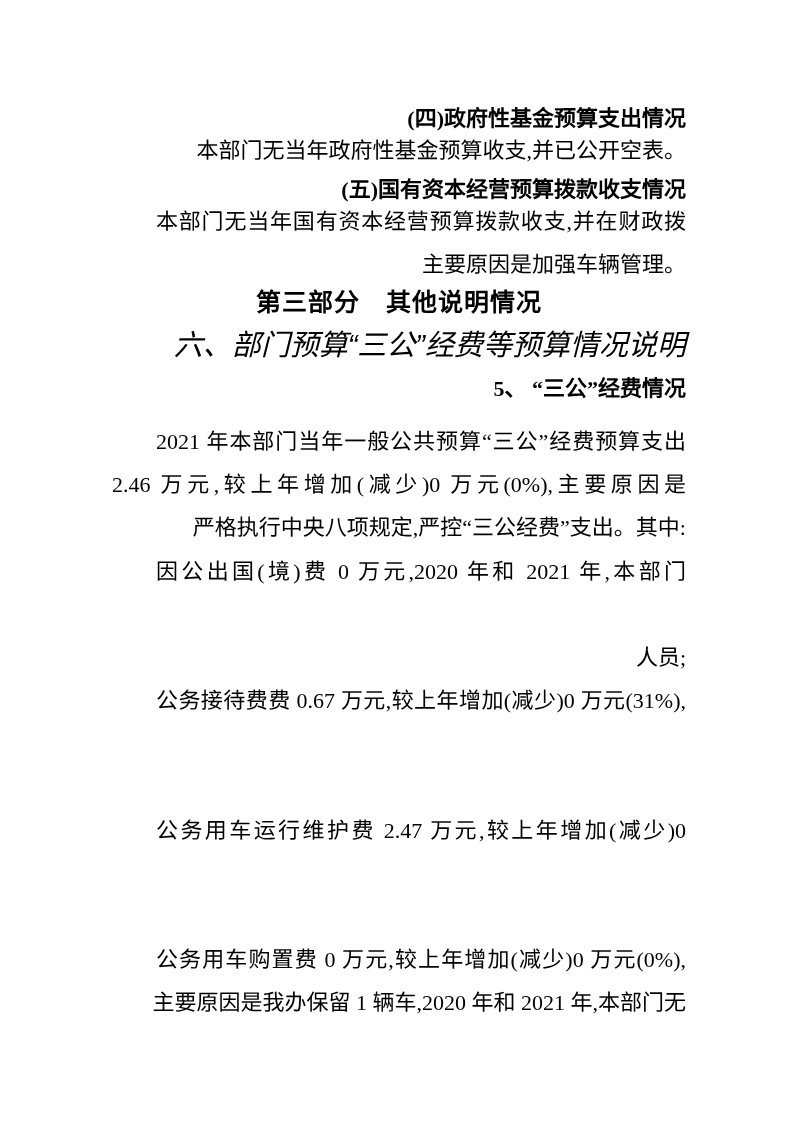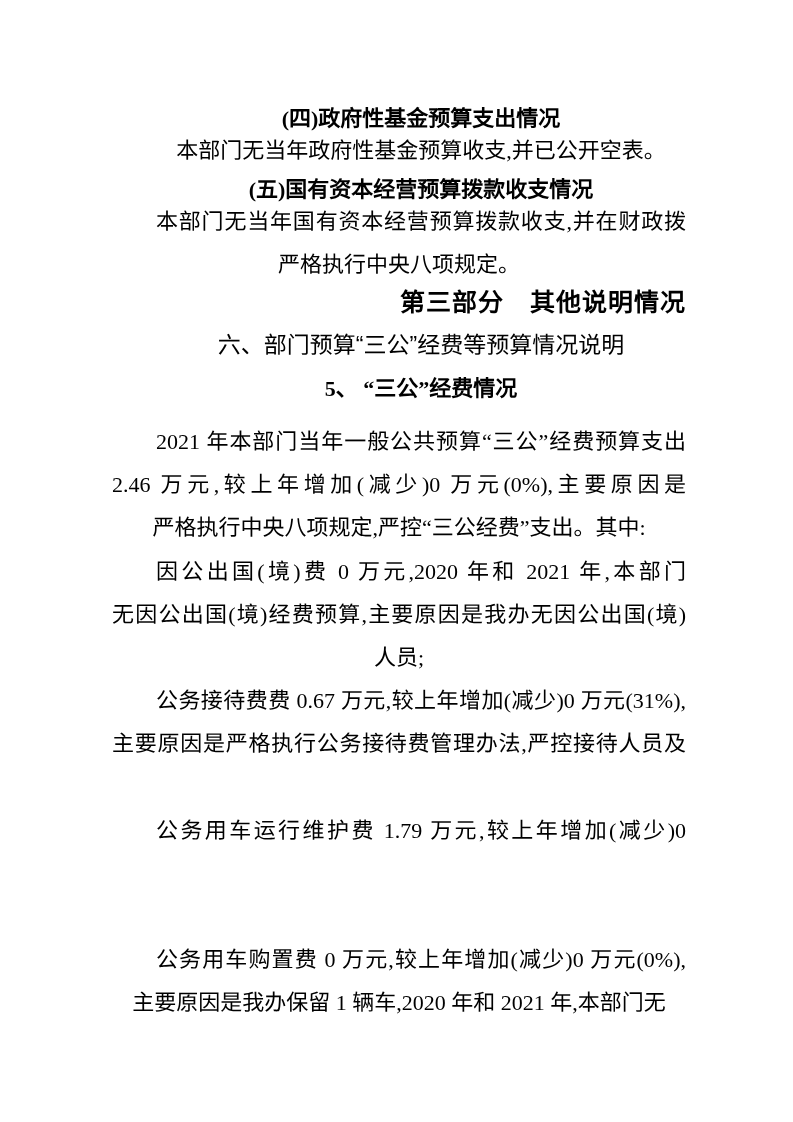--- a/index.html
+++ b/index.html
@@ -17,67 +17,66 @@
   }
   .line {
     position: absolute;
     left: 112px;
     width: 574px;
     box-sizing: border-box;
     font-size: 22px;
     line-height: 26px;
     color: #000000;
     font-family: "Liberation Serif", "DejaVu Serif", serif;
-    text-align: center;
+    text-align: right;
     white-space: normal;
   }
   
   .ind { padding-left: 44px; }
   
   .j {
     text-align: justify;
     text-align-last: justify;
   }
   
   .h2 {
     font-weight: bold;
     font-family: "Liberation Serif", "DejaVu Serif", serif;
   }
   
   .h1 {
     font-weight: bold;
     font-size: 25px;
     line-height: 28px;
-    text-align: right;
+    text-align: center;
     padding-left: 0;
     font-family: "Liberation Sans", "DejaVu Sans", sans-serif;
     letter-spacing: 1px;
   }
   
   .h3 {
-    font-size: 23px;
+    font-size: 29px;
     font-family: "Liberation Sans", "DejaVu Sans", sans-serif;
+    font-style: italic;
   }
 </style>
 </head>
 <body>
 
 <div class="page">
   <div class="line h2 ind" style="top:106px">(四)政府性基金预算支出情况</div>
   <div class="line h2 ind" style="top:177px">(五)国有资本经营预算拨款收支情况</div>
   <div class="line ind" style="top:138px">本部门无当年政府性基金预算收支,并已公开空表。</div>
   <div class="line ind j" style="top:209px">本部门无当年国有资本经营预算拨款收支,并在财政拨</div>
-  <div class="line" style="top:252px">严格执行中央八项规定。</div>
+  <div class="line" style="top:252px">主要原因是加强车辆管理。</div>
   <div class="line h1" style="top:288px">第三部分　其他说明情况</div>
   <div class="line h3 ind" style="top:332px">六、部门预算“三公”经费等预算情况说明</div>
   <div class="line h2 ind" style="top:376px">5、 “三公”经费情况</div>
   <div class="line ind j" style="top:429px">2021 年本部门当年一般公共预算“三公”经费预算支出</div>
   <div class="line j" style="top:472px">2.46 万元,较上年增加(减少)0 万元(0%),主要原因是</div>
   <div class="line" style="top:515px">严格执行中央八项规定,严控“三公经费”支出。其中:</div>
   <div class="line ind j" style="top:559px">因公出国(境)费 0 万元,2020 年和 2021 年,本部门</div>
-  <div class="line j" style="top:602px">无因公出国(境)经费预算,主要原因是我办无因公出国(境)</div>
   <div class="line" style="top:645px">人员;</div>
   <div class="line ind j" style="top:688px">公务接待费费 0.67 万元,较上年增加(减少)0 万元(31%),</div>
-  <div class="line j" style="top:731px">主要原因是严格执行公务接待费管理办法,严控接待人员及</div>
-  <div class="line ind j" style="top:818px">公务用车运行维护费 1.79 万元,较上年增加(减少)0</div>
+  <div class="line ind j" style="top:818px">公务用车运行维护费 2.47 万元,较上年增加(减少)0</div>
   <div class="line ind j" style="top:947px">公务用车购置费 0 万元,较上年增加(减少)0 万元(0%),</div>
   <div class="line" style="top:990px">主要原因是我办保留 1 辆车,2020 年和 2021 年,本部门无</div>
 </div>
 
 </body></html>

